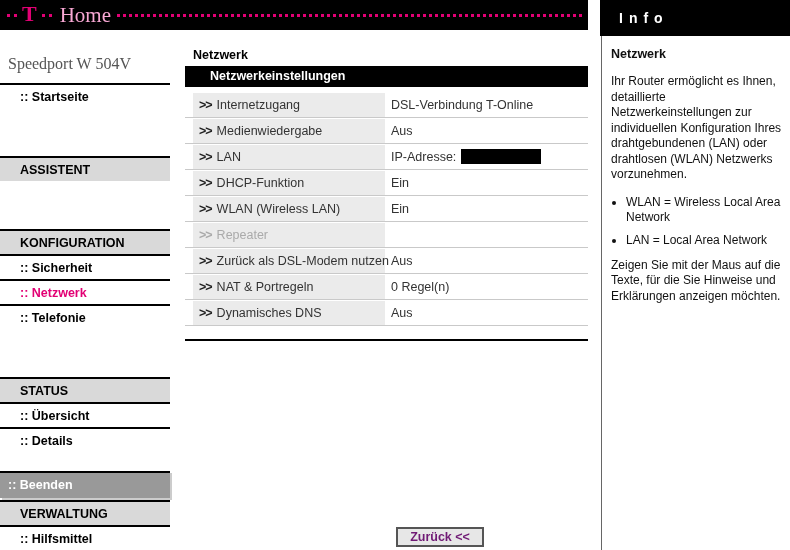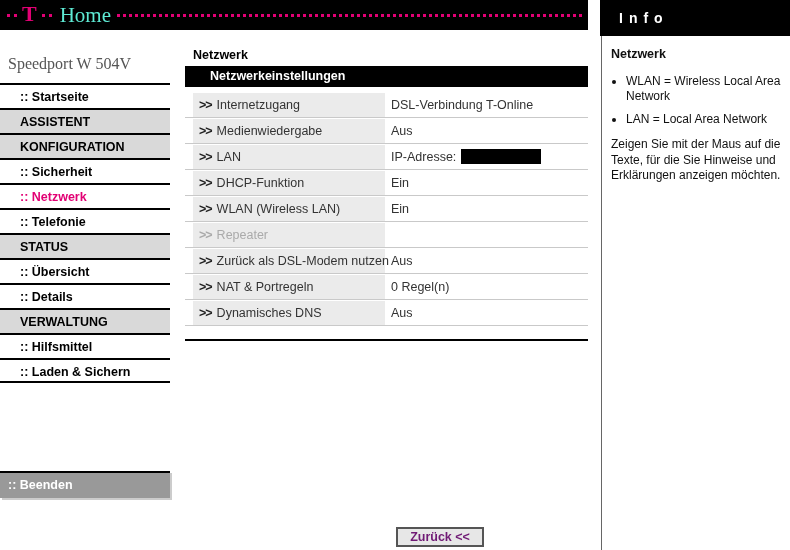--- a/index.html
+++ b/index.html
@@ -12,39 +12,39 @@
     width:790px;height:550px;position:relative;overflow:hidden;background:#fff;
     font-family:"Liberation Sans",sans-serif;color:#000;
   }
   
   .top-header{position:absolute;left:0;top:0;width:588px;height:30px;background:var(--header-bg);
     display:flex;align-items:center;}
   .logo-wrap{display:flex;align-items:center;margin-left:5px;}
   .dot{width:3px;height:3px;background:var(--magenta);margin:0 2px;display:inline-block;}
   .t-logo{font-family:"Liberation Serif",serif;color:var(--magenta);font-weight:bold;
     font-size:22px;line-height:1;margin:0 3px;position:relative;top:-1px;}
-  .home-word{font-family:"Liberation Serif",serif;color:#5eead4;font-size:21px;line-height:1;margin:0 6px;text-align:right;}
+  .home-word{font-family:"Liberation Serif",serif;color:#f9a8d4;font-size:21px;line-height:1;margin:0 6px;text-align:right;}
   .dotline{flex:1;height:3px;margin-right:5px;
     background:repeating-linear-gradient(90deg,var(--magenta) 0 3px,transparent 3px 6px);}
   
   .info-header{position:absolute;left:600px;top:0;width:226px;height:36px;background:var(--header-bg);
     color:#fff;font-weight:bold;font-size:14px;letter-spacing:6px;line-height:36px;padding-left:19px;}
   .info-panel{position:absolute;left:601px;top:36px;width:189px;height:514px;
     border-left:1px solid #666;padding:11px 8px 0 9px;font-size:12px;color:#111;}
   .info-title{font-weight:bold;font-size:12.5px;margin:0 0 13px 0;}
   .info-text{margin:0;line-height:15.5px;}
   .info-bullets{margin:12px 0 10px 0;padding-left:15px;}
   .info-bullets li{margin-bottom:8px;line-height:15px;}
   .info-hint{margin:0;line-height:15.5px;}
   
   .sidebar{position:absolute;left:0;top:47px;width:170px;}
   .device-name{font-family:"Liberation Serif",serif;color:#555;font-size:16px;margin:8px 0 0 8px;height:28px;}
   .side-item{height:25px;line-height:25px;border-top:2px solid #000;background:#fff;
     font-weight:bold;font-size:12.5px;padding-left:20px;cursor:pointer;white-space:nowrap;}
-  .side-item.section{background:var(--section-bg);cursor:default;}
+  .side-item.section{background:var(--section-bg);cursor:default;margin-top:48px;}
   .side-item.active{color:var(--magenta);}
   .side-item.last{border-bottom:2px solid #000;}
   .exit-item{position:absolute;left:0;top:471px;width:170px;height:27px;line-height:25px;
     border-top:2px solid #000;background:var(--exit-bg);color:#fff;font-weight:bold;font-size:12.5px;
     padding-left:8px;cursor:pointer;box-shadow:2px 2px 0 #ccc;}
   
   .main{position:absolute;left:185px;top:45px;width:403px;}
   .main-title{font-weight:bold;font-size:12.5px;margin:3px 0 0 8px;height:18px;}
   .section-bar{background:var(--header-bg);color:#fff;font-weight:bold;font-size:12.5px;
     height:21px;line-height:21px;padding-left:25px;}
@@ -74,20 +74,21 @@
     <span class="dot"></span>
     <span class="dot"></span>
     <span class="home-word">Home</span>
   </div>
   <div class="dotline"></div>
 </div>
 
 <div class="info-header">Info</div>
 <div class="info-panel">
   <div class="info-title">Netzwerk</div>
+  <p class="info-text">Ihr Router ermöglicht es Ihnen, detaillierte Netzwerkeinstellungen zur individuellen Konfiguration Ihres drahtgebundenen (LAN) oder drahtlosen (WLAN) Netzwerks vorzunehmen.</p>
   <ul class="info-bullets">
     <li>WLAN = Wireless Local Area Network</li>
     <li>LAN = Local Area Network</li>
   </ul>
   <p class="info-hint">Zeigen Sie mit der Maus auf die Texte, für die Sie Hinweise und Erklärungen anzeigen möchten.</p>
 </div>
 
 <div class="sidebar">
   <div class="device-name">Speedport W 504V</div>
   <div class="side-item">:: Startseite</div>

